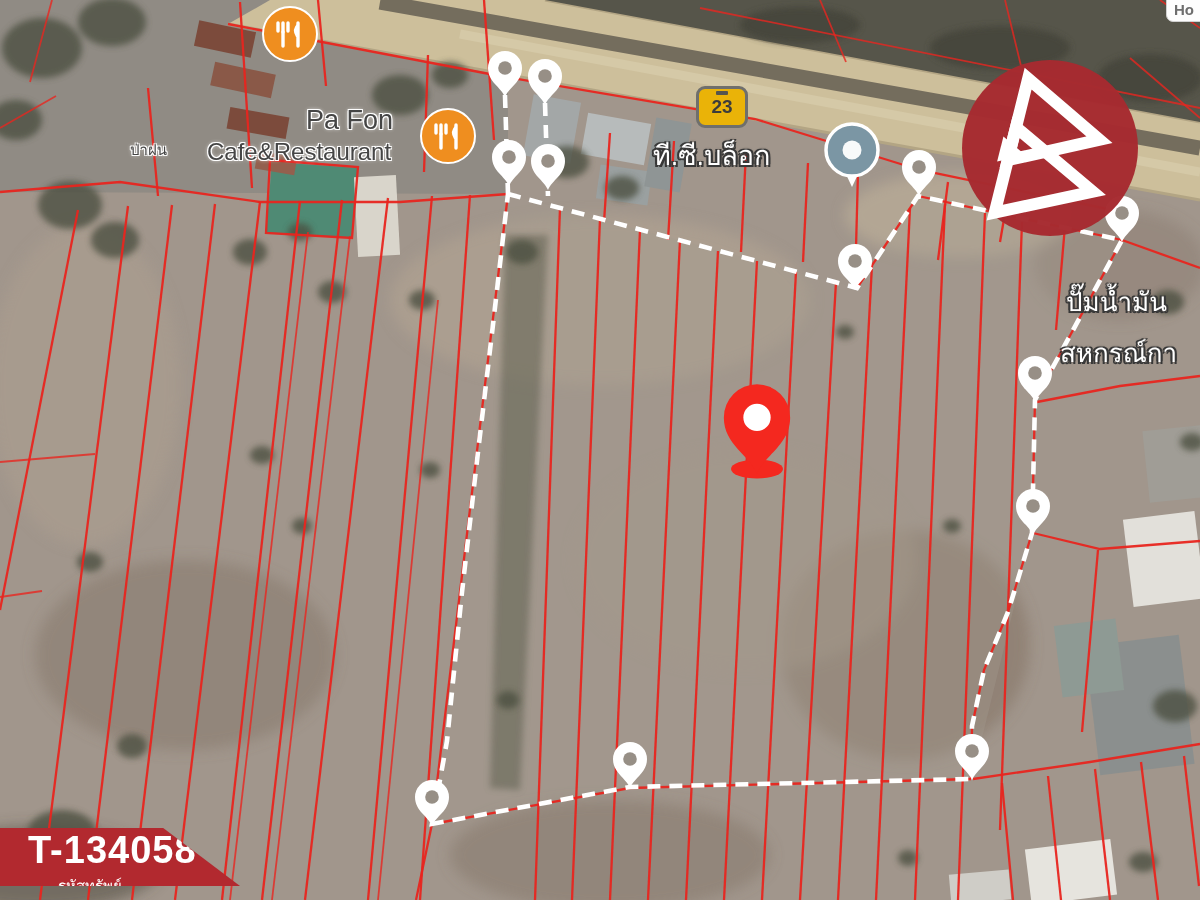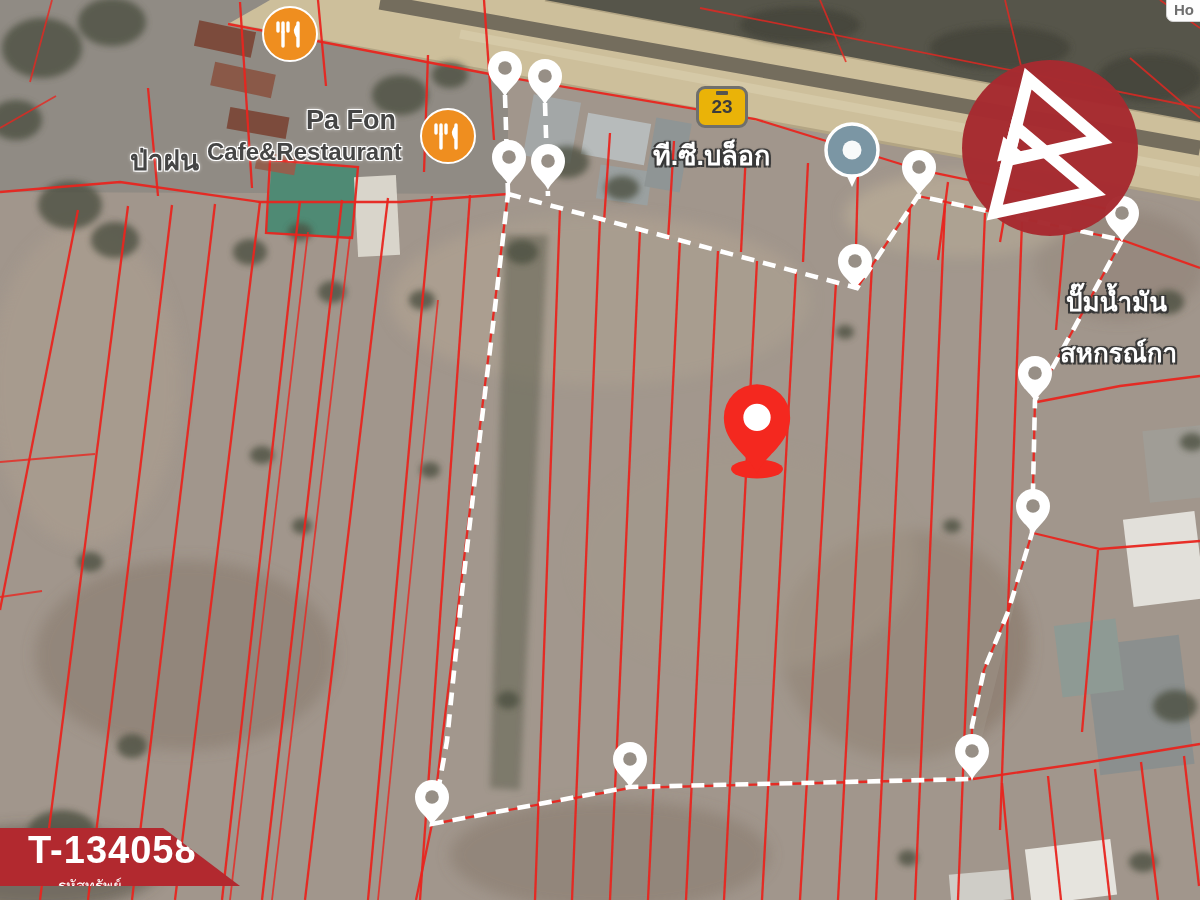--- a/index.html
+++ b/index.html
@@ -5,21 +5,21 @@
   html,body{margin:0;padding:0;background:#222;}
   #stage{
     position:relative;width:1200px;height:900px;overflow:hidden;
     background:#a1968c;
     font-family:"Liberation Sans", sans-serif;
   }
   #stage svg{position:absolute;left:0;top:0;}
   .cad{stroke:var(--c-parcel_line,#e8251f);stroke-width:2.3;fill:none;opacity:.95;}
   .cadthin{stroke:var(--c-parcel_line,#e8251f);stroke-width:1.8;fill:none;opacity:.8;}
   .bnd{stroke:var(--c-boundary,#fff);stroke-width:4.6;fill:none;stroke-dasharray:13 9;}
-  .lbl{position:absolute;z-index:10;white-space:nowrap;font-weight:700;}
+  .lbl{position:absolute;z-index:10;white-space:nowrap;font-weight:400;}
   .poi-dark{color:#454545;text-shadow:-1px -1px 0 #fff,1px -1px 0 #fff,-1px 1px 0 #fff,1px 1px 0 #fff,0 0 4px #fff;}
   .poi-light{color:#fff;text-shadow:-2px -1px 0 #383838,2px -1px 0 #383838,-2px 2px 0 #383838,2px 2px 0 #383838,0 0 3px #222;}
   #shield{
     position:absolute;left:696px;top:86px;width:46px;height:36px;z-index:10;
     background:#eab308;border:3px solid #6f6f6c;border-radius:9px;
     display:flex;align-items:center;justify-content:center;
     font-size:19px;font-weight:700;color:#3c3c3c;
   }
   #shield .bar{position:absolute;top:2px;left:50%;transform:translateX(-50%);width:12px;height:4px;background:#55554f;border-radius:1px;}
   #ho-pill{
@@ -305,21 +305,21 @@
   <g>
     <circle cx="1050" cy="148" r="88" fill="var(--c-brand_red,#a62b30)" opacity="0.98"></circle>
     <g transform="rotate(14 1050 148)">
       <polygon points="1012,86 1096,128 1012,170" fill="none" stroke="#fff" stroke-width="12"></polygon>
       <polygon points="1012,136 1102,180 1012,224" fill="none" stroke="#fff" stroke-width="12"></polygon>
       <polygon points="1002,148 1028,161 1002,174" fill="#fff"></polygon>
     </g>
   </g>
 </svg>
 
-<div class="lbl poi-dark" style="left:130px;top:138px;font-size:28px;">ป่าฝน</div>
+<div class="lbl poi-dark" style="left:130px;top:138px;font-size:15px;">ป่าฝน</div>
 <div class="lbl poi-dark" style="left:306px;top:105px;font-size:27px;">Pa Fon</div>
 <div class="lbl poi-light" style="left:653px;top:134px;font-size:27px;">ที.ซี.บล็อก</div>
 <div class="lbl poi-dark" style="left:207px;top:138px;font-size:24px;">Cafe&amp;Restaurant</div>
 <div class="lbl poi-light" style="left:1066px;top:281px;font-size:26px;">ปั๊มน้ำมัน</div>
 <div class="lbl poi-light" style="left:1060px;top:332px;font-size:26px;">สหกรณ์กา</div>
 
 <div id="shield">
   <div class="bar"></div>
   <span>23</span>
 </div>

